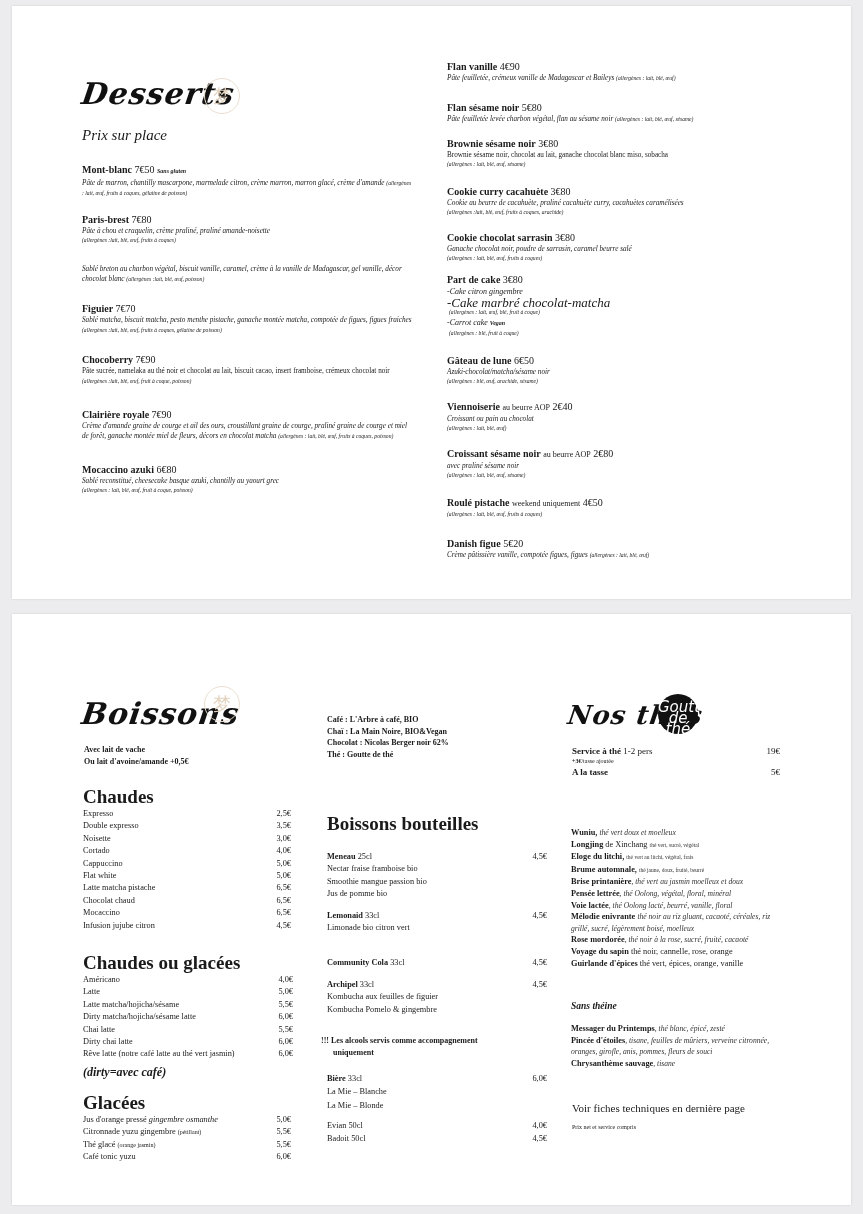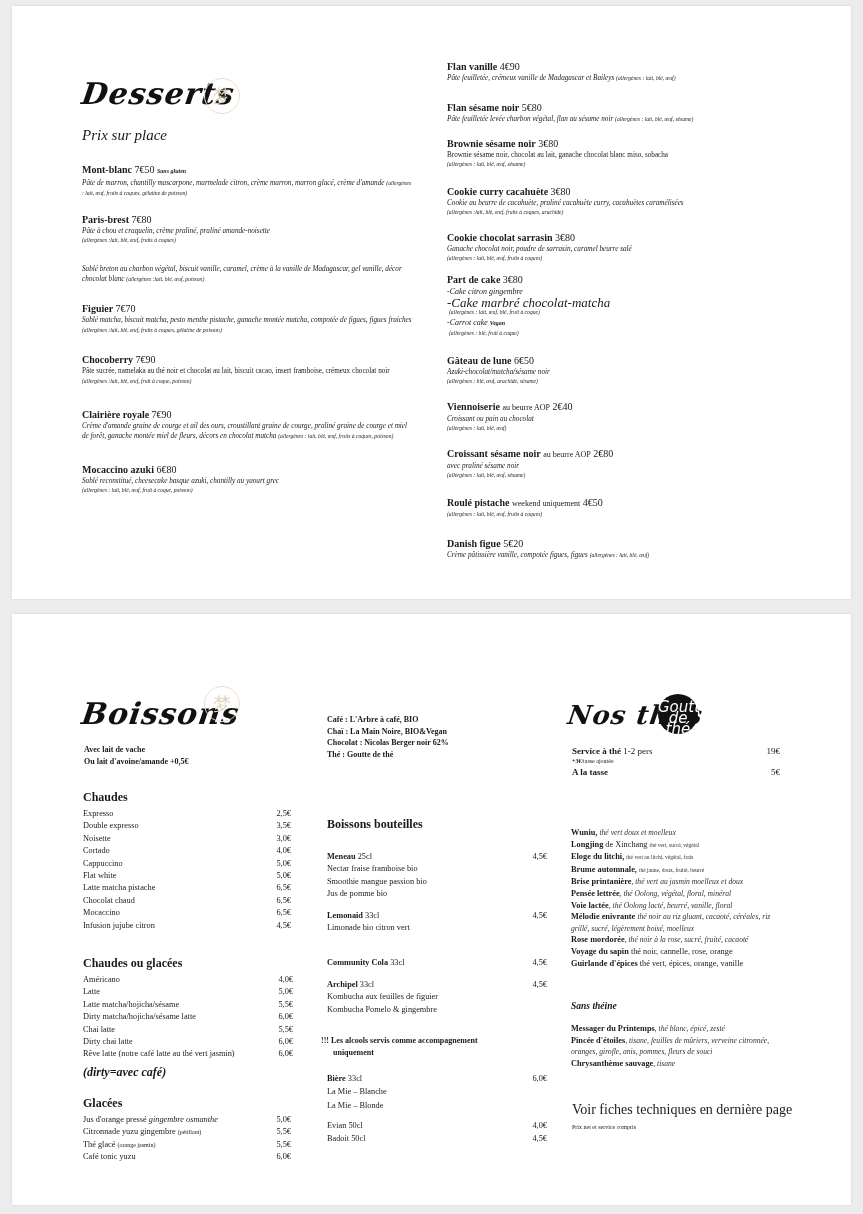--- a/index.html
+++ b/index.html
@@ -29,21 +29,21 @@
   }
   .subtitle { font-style: italic; font-size: 15px; }
   .item { margin-bottom: 14px; }
   .item-title { font-size: 10px; line-height: 13px; }
   .item-title b { font-weight: bold; }
   .desc { font-style: italic; font-size: 7.2px; line-height: 10px; }
   .desc.upright { font-style: normal; }
   .allerg { font-style: italic; font-size: 5.6px; line-height: 9px; }
   .tag { font-style: italic; font-weight: bold; font-size: 6px; }
   .note-b { font-weight: bold; font-size: 8px; line-height: 12px; }
-  .h2 { font-weight: bold; font-size: 12px; line-height: 18px; margin: 0 0 2px 0; }
+  .h2 { font-weight: bold; font-size: 19px; line-height: 18px; margin: 0 0 2px 0; }
   .row { display: flex; justify-content: space-between; font-size: 8.3px; line-height: 12.4px; }
   .row .price { text-align: right; }
   .small { font-size: 6px; }
   .tea-line { font-size: 8.3px; line-height: 11.6px; }
   .tea-line i { font-size: 7.6px; color: #333; }
   .tea-line .tiny { font-size: 5.5px; color: #333; }
 </style>
 </head>
 <body>
 
@@ -362,15 +362,15 @@
     <div class="tea-line"><b>Guirlande d'épices</b> <span>thé vert, épices, orange, vanille</span></div>
   </div>
 
   <div class="abs" style="left:559px; top:387px; width:215px;">
     <div style="font-weight:bold; font-style:italic; font-size:9.5px; margin-bottom:12px">Sans théine</div>
     <div class="tea-line"><b>Messager du Printemps</b><i>, thé blanc, épicé, zesté</i></div>
     <div class="tea-line"><b>Pincée d'étoiles</b><i>, tisane, feuilles de mûriers, verveine citronnée, oranges, girofle, anis, pommes, fleurs de souci</i></div>
     <div class="tea-line"><b>Chrysanthème sauvage</b><i>, tisane</i></div>
   </div>
 
-  <div class="abs" style="left:560px; top:488px; font-size:14px;">Voir fiches techniques en dernière page</div>
+  <div class="abs" style="left:560px; top:488px; font-size:11px;">Voir fiches techniques en dernière page</div>
   <div class="abs" style="left:560px; top:510px; font-size:6px;">Prix net et service compris</div>
 </div>
 
 </body></html>

